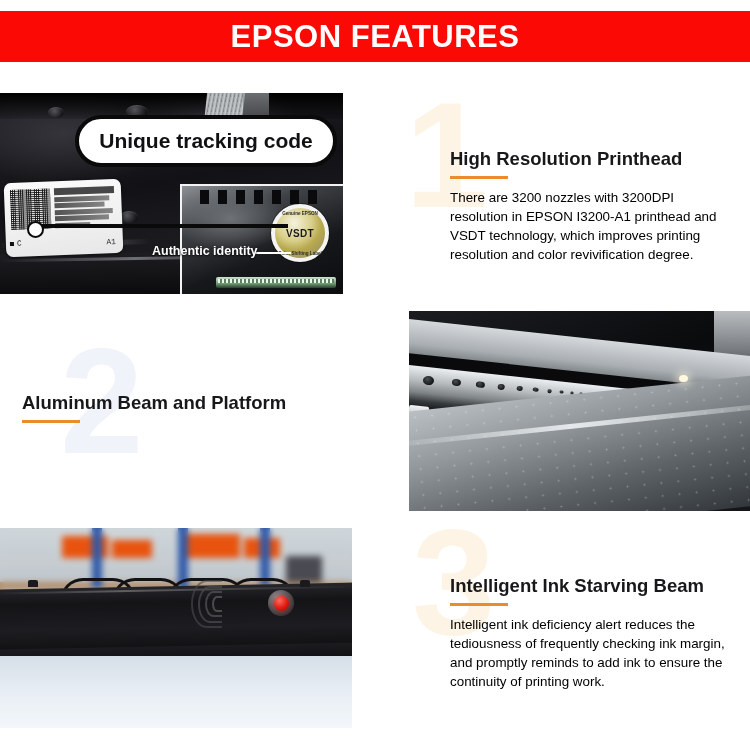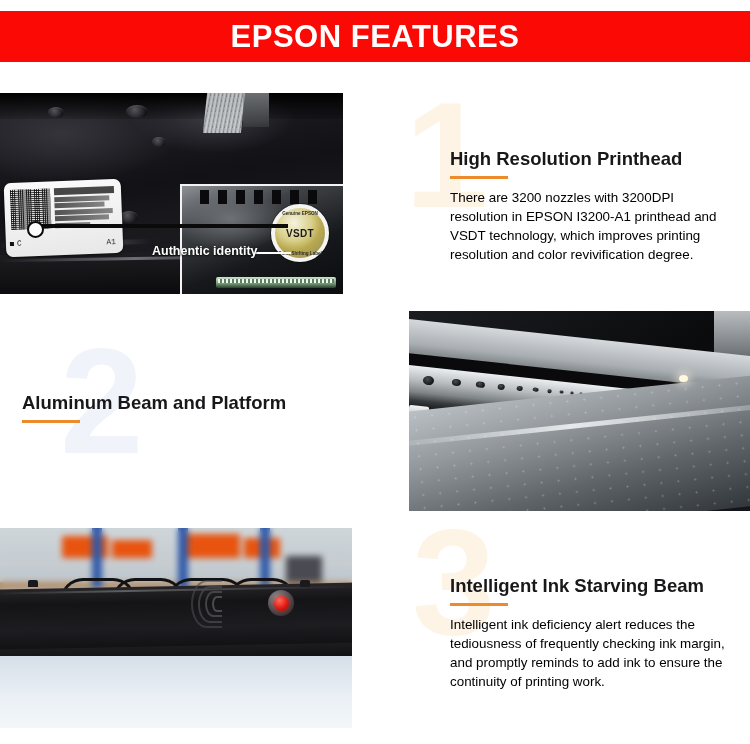--- a/index.html
+++ b/index.html
@@ -626,20 +626,23 @@
         <i></i>
         <i></i>
     </div>
     <div class="label-c">C</div>
     <div class="ph-a1">A1</div>
   </div>
 
   <div class="ph-leader-line"></div>
   <div class="ph-leader-dot"></div>
 
+  <div class="ph-pill">
+    <span>Unique tracking code</span>
+  </div>
 
   <div class="ph-inset">
     <div class="ph-inset-teeth"></div>
     <div class="ph-inset-connector"></div>
     <div class="hologram">
       <div class="hologram-ring-text">
         <b class="hrt-top">Genuine EPSON</b>
         <b class="hrt-bot">Color Shifting Label</b>
       </div>
       <div class="hologram-core">VSDT</div>

